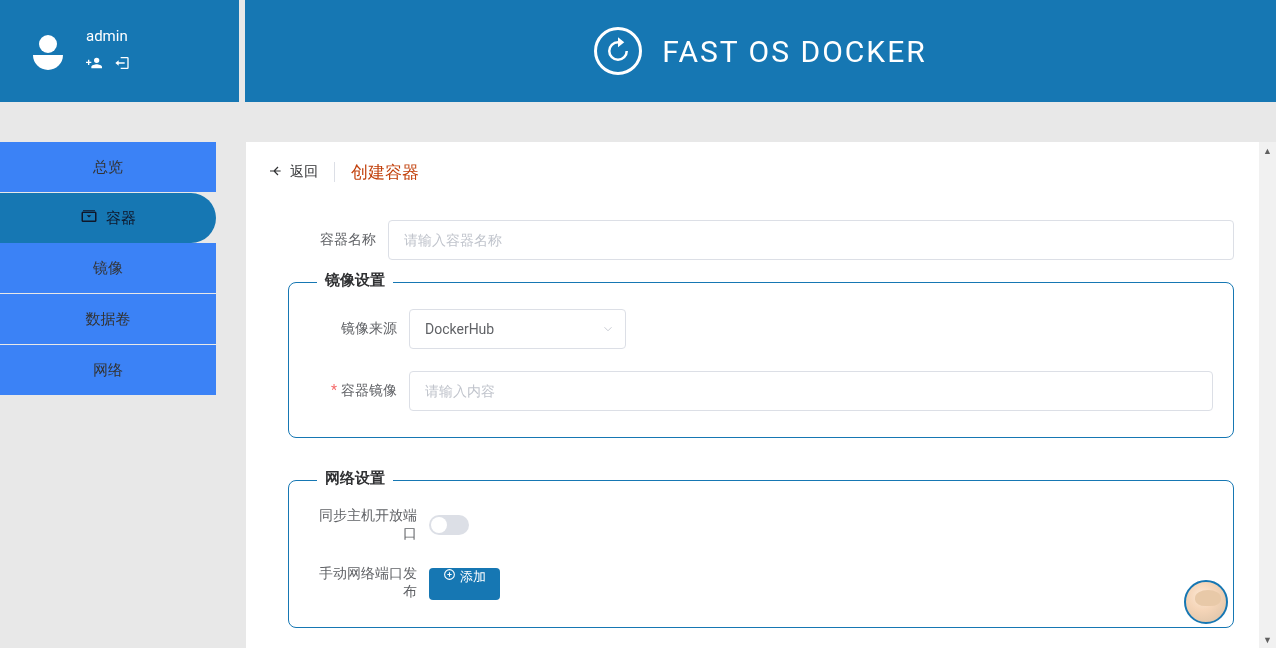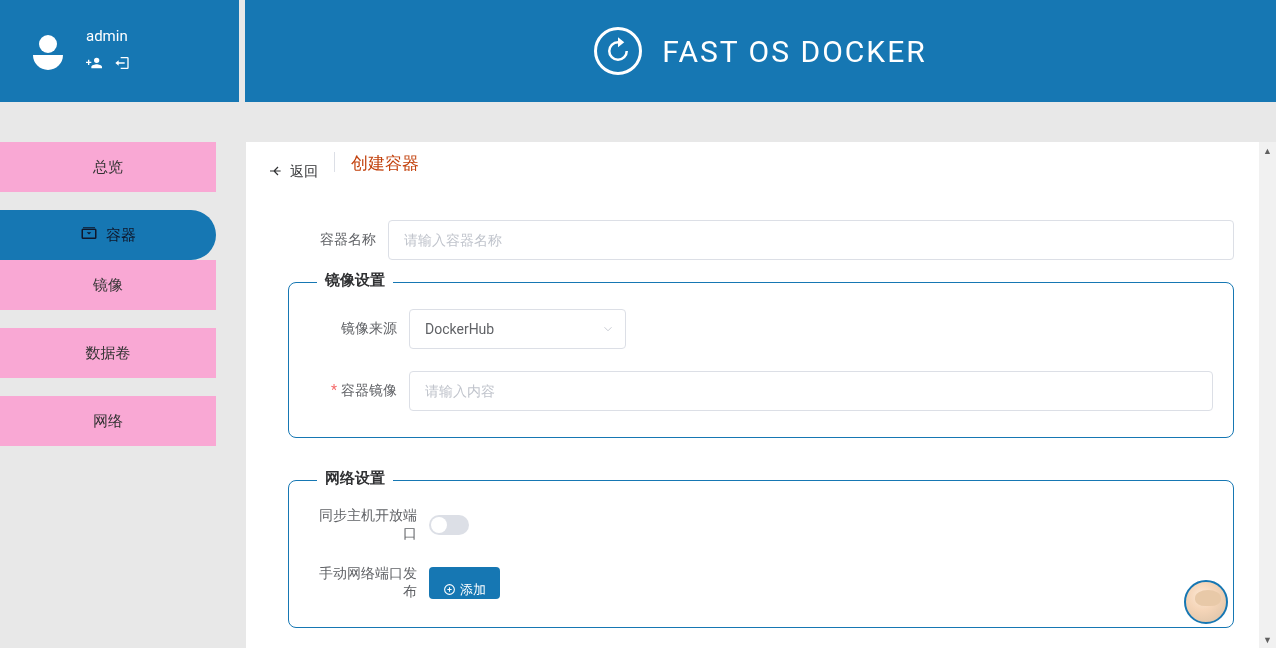--- a/index.html
+++ b/index.html
@@ -97,29 +97,29 @@
       height: calc(648px - 142px);
     }
 
     
     .sidebar {
       width: 216px;
       flex-shrink: 0;
     }
     .nav-item {
       height: 50px;
-      background: #f9a8d4;
+      background: #3b82f6;
       color: #333;
       display: flex;
       align-items: center;
       justify-content: center;
       font-size: 15px;
       cursor: pointer;
       gap: 8px;
-      margin-bottom: 18px;
+      margin-bottom: 1px;
     }
     .nav-item.active {
       background: #1677b3;
       color: #0f172a;
       border-radius: 0 26px 26px 0;
       margin-bottom: 0;
     }
     .nav-item svg { width: 18px; height: 18px; fill: currentColor; }
 
     
@@ -133,20 +133,21 @@
       background: #fff;
       height: 100%;
       padding: 10px 22px 0 22px;
       position: relative;
       overflow-y: auto;
     }
 
     
     .page-head {
       display: flex;
+      align-items: center;
       gap: 16px;
       height: 40px;
     }
     .back-btn {
       display: flex;
       align-items: center;
       gap: 6px;
       font-size: 14px;
       color: #303133;
       cursor: pointer;
@@ -263,21 +264,21 @@
     
     .btn-primary {
       background: #1677b3;
       color: #fff;
       border: none;
       border-radius: 4px;
       height: 32px;
       padding: 0 14px;
       font-size: 13px;
       display: inline-flex;
-      align-items: flex-end;
+      align-items: flex-start;
       gap: 4px;
       cursor: pointer;
     }
     .btn-primary svg { width: 13px; height: 13px; stroke: #fff; stroke-width: 2; fill: none; }
 
     
     .float-avatar {
       position: absolute;
       right: 48px;
       bottom: 24px;

